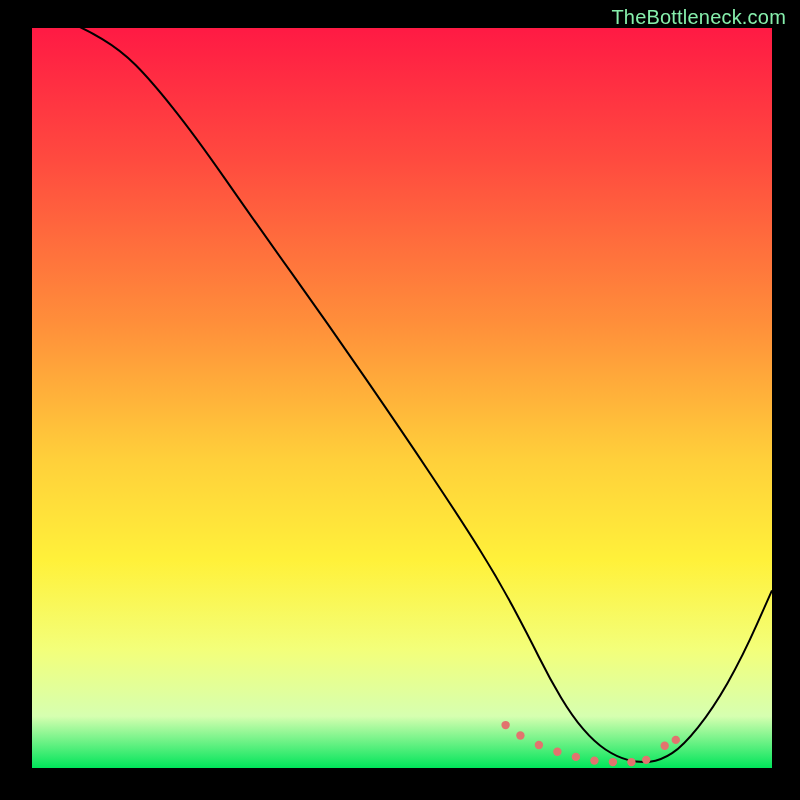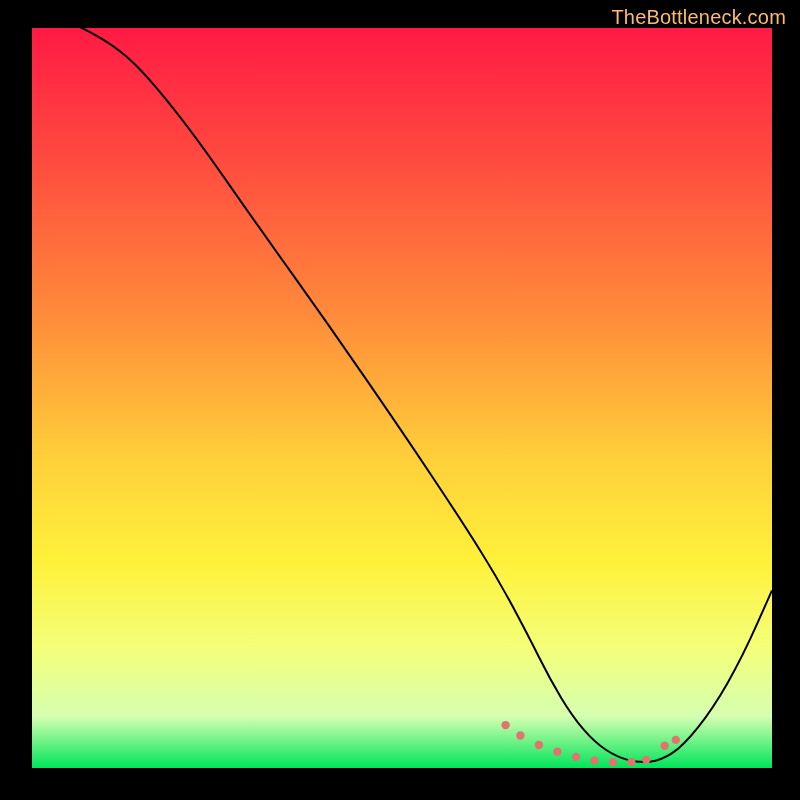--- a/index.html
+++ b/index.html
@@ -8,21 +8,21 @@
     height: 800px;
     background: #000;
     position: relative;
     font-family: Arial, sans-serif;
     overflow: hidden;
   }
   .watermark {
     position: absolute;
     top: 6px;
     right: 14px;
-    color: #fdba74;
+    color: #86efac;
     font-size: 20px;
     font-weight: 500;
     z-index: 10;
     letter-spacing: 0.2px;
   }
   .plot-area {
     position: absolute;
     left: 32px;
     top: 28px;
     width: 740px;

